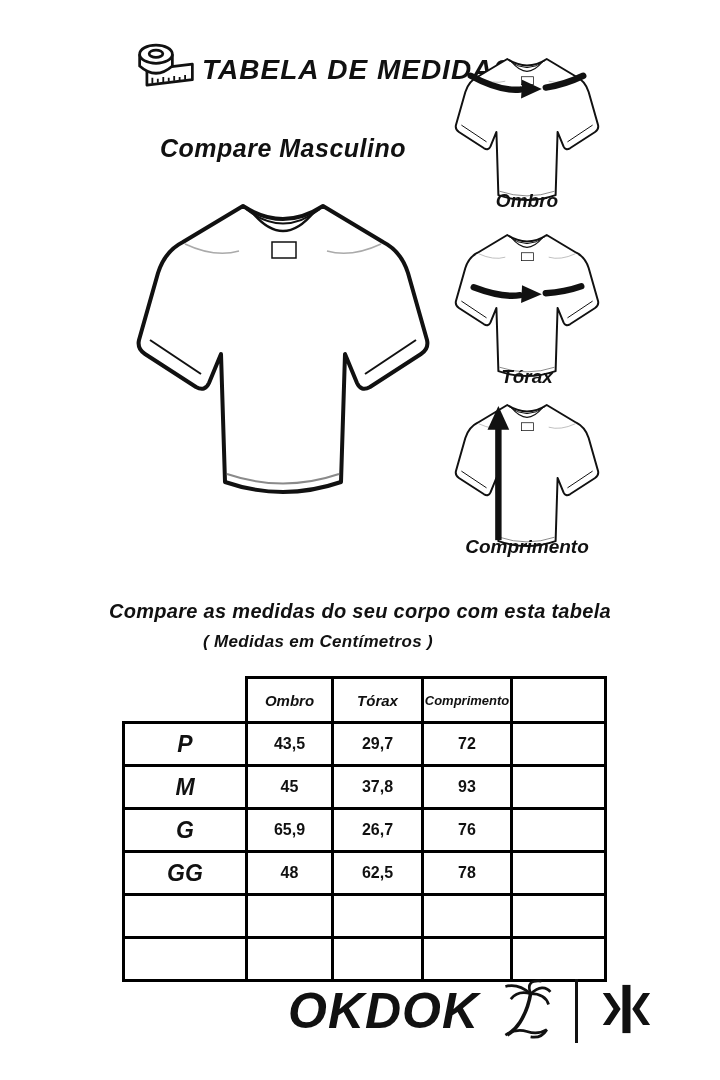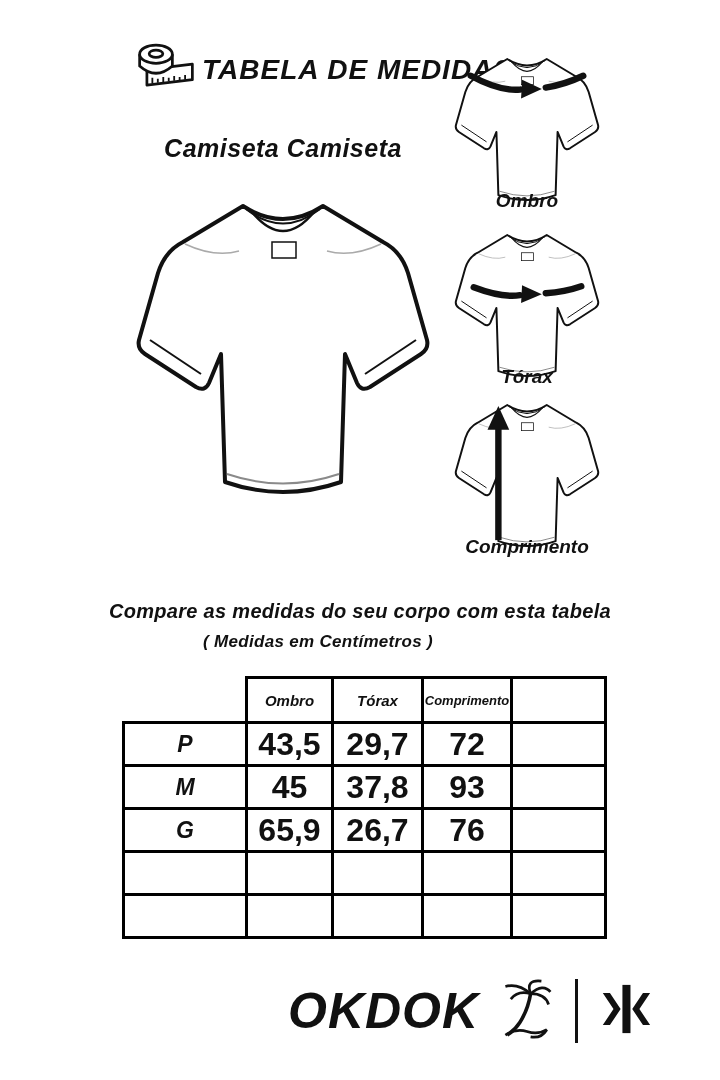--- a/index.html
+++ b/index.html
@@ -20,21 +20,21 @@
   .mini-label{left:453px;width:148px;text-align:center;font-size:19px;font-weight:bold;font-style:italic;}
   
   .compare1{left:0;top:600px;width:720px;text-align:center;font-size:20px;letter-spacing:.3px;}
   .compare2{left:0;top:632px;width:636px;text-align:center;font-size:17px;letter-spacing:.3px;}
   
   .size-table{left:122px;top:676px;border-collapse:collapse;table-layout:fixed;}
   .size-table td,.size-table th{border:3px solid #000;text-align:center;vertical-align:middle;padding:0;}
   .size-table th{height:42px;font-size:15px;font-weight:bold;font-style:italic;}
   .size-table th.small-h{font-size:13px;}
   .size-table th.corner{border:none;}
-  .size-table td{height:40px;font-size:32px;font-weight:bold;}
+  .size-table td{height:40px;font-size:16px;font-weight:bold;}
   .size-table td.size-col{font-size:23px;font-style:italic;}
   
   .brand{left:288px;top:976px;height:70px;display:flex;align-items:center;gap:21px;}
   .brand-name{font-size:50px;font-weight:bold;font-style:italic;letter-spacing:1px;line-height:1;}
   .brand-divider{width:3px;height:64px;background:#111;}
 </style>
 </head>
 <body>
 
 <div id="canvas">
@@ -59,21 +59,21 @@
     <svg width="60" height="52" viewBox="0 0 66 52">
       <polygon points="12,30 62,24 62,41 12,47" fill="#fff" stroke="#111" stroke-width="3" stroke-linejoin="round"></polygon>
       <path d="M4 13 L4 26 Q22 42 40 26 L40 13" fill="#fff" stroke="#111" stroke-width="3"></path>
       <path d="M18 45 L18 39 M24 44.3 L24 40 M30 43.6 L30 38 M36 42.9 L36 39 M42 42.2 L42 37 M48 41.5 L48 38 M54 40.8 L54 36" stroke="#111" stroke-width="2" fill="none"></path>
       <ellipse cx="22" cy="13" rx="18" ry="10" fill="#fff" stroke="#111" stroke-width="3"></ellipse>
       <ellipse cx="22" cy="12.5" rx="7.5" ry="4" fill="#fff" stroke="#111" stroke-width="3"></ellipse>
     </svg>
   </div>
   <div class="abs disp page-title">TABELA DE MEDIDAS</div>
 
-  <div class="abs disp subtitle">Camiseta Camiseta</div>
+  <div class="abs disp subtitle">Compare Masculino</div>
 
   <div class="abs big-shirt">
     <svg width="300" height="330" viewBox="0 0 300 330">
         <use href="#tshirt"></use>
       </svg>
   </div>
 
   <div class="abs mini" style="top:50px;">
     <svg width="148" height="163" viewBox="0 0 300 330">
       <use href="#tshirt"></use>
@@ -137,20 +137,27 @@
       <td></td>
     </tr>
     <tr>
       <td class="size-col">G</td>
       <td>65,9</td>
       <td>26,7</td>
       <td>76</td>
       <td></td>
     </tr>
     <tr>
+      <td class="size-col">GG</td>
+      <td>48</td>
+      <td>62,5</td>
+      <td>78</td>
+      <td></td>
+    </tr>
+    <tr>
       <td class="size-col"></td>
       <td></td>
       <td></td>
       <td></td>
       <td></td>
     </tr>
     <tr>
       <td class="size-col"></td>
       <td></td>
       <td></td>

